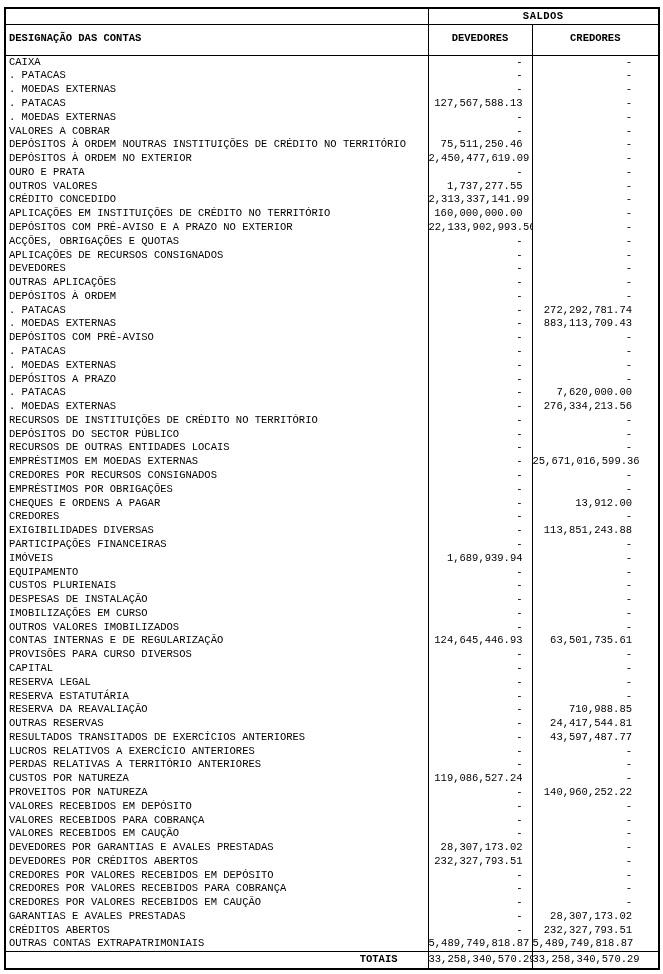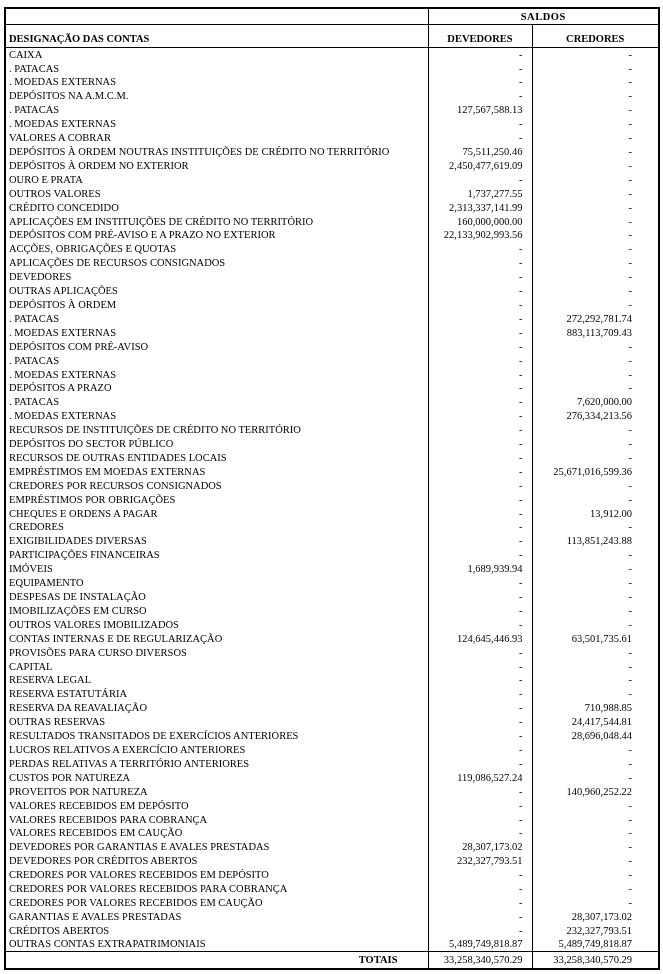--- a/index.html
+++ b/index.html
@@ -7,21 +7,21 @@
     padding: 0;
     background: #ffffff;
   }
   .page {
     width: 663px;
     height: 974px;
     box-sizing: border-box;
     padding: 7px 3px 4px 4px;
     background: #ffffff;
     color: #000000;
-    font-family: Liberation Serif, serif;
+    font-family: Liberation Mono, monospace;
   }
   table.accounts {
     width: 100%;
     height: 100%;
     border-collapse: collapse;
     table-layout: fixed;
     border: 2px solid #000000;
   }
   th, td {
     font-size: 10.5px;
@@ -54,21 +54,21 @@
   }
   .saldos-cell {
     text-align: center;
     padding: 0;
     letter-spacing: 0.5px;
   }
   tr.head2 th {
     border-bottom: 1px solid #000000;
     height: 20px;
     vertical-align: bottom;
-    padding-bottom: 2px;
+    padding-bottom: 10px;
   }
   tr.head2 th.c-dev,
   tr.head2 th.c-cred {
     text-align: center;
     padding-right: 0;
   }
   tbody tr {
     height: 13.78px;
   }
   tbody td {
@@ -116,25 +116,20 @@
           <td class="c-name">. PATACAS</td>
           <td class="c-dev">-</td>
           <td class="c-cred">-</td>
         </tr>
         <tr>
           <td class="c-name">. MOEDAS EXTERNAS</td>
           <td class="c-dev">-</td>
           <td class="c-cred">-</td>
         </tr>
         <tr>
-          <td class="c-name">DEPÓSITOS NA A.M.C.M.</td>
-          <td class="c-dev">-</td>
-          <td class="c-cred">-</td>
-        </tr>
-        <tr>
           <td class="c-name">. PATACAS</td>
           <td class="c-dev">127,567,588.13</td>
           <td class="c-cred">-</td>
         </tr>
         <tr>
           <td class="c-name">. MOEDAS EXTERNAS</td>
           <td class="c-dev">-</td>
           <td class="c-cred">-</td>
         </tr>
         <tr>
@@ -292,20 +287,25 @@
           <td class="c-dev">-</td>
           <td class="c-cred">-</td>
         </tr>
         <tr>
           <td class="c-name">IMÓVEIS</td>
           <td class="c-dev">1,689,939.94</td>
           <td class="c-cred">-</td>
         </tr>
         <tr>
           <td class="c-name">EQUIPAMENTO</td>
+          <td class="c-dev">-</td>
+          <td class="c-cred">-</td>
+        </tr>
+        <tr>
+          <td class="c-name">CUSTOS PLURIENAIS</td>
           <td class="c-dev">-</td>
           <td class="c-cred">-</td>
         </tr>
         <tr>
           <td class="c-name">DESPESAS DE INSTALAÇÃO</td>
           <td class="c-dev">-</td>
           <td class="c-cred">-</td>
         </tr>
         <tr>
           <td class="c-name">IMOBILIZAÇÕES EM CURSO</td>
@@ -348,21 +348,21 @@
           <td class="c-cred">710,988.85</td>
         </tr>
         <tr>
           <td class="c-name">OUTRAS RESERVAS</td>
           <td class="c-dev">-</td>
           <td class="c-cred">24,417,544.81</td>
         </tr>
         <tr>
           <td class="c-name">RESULTADOS TRANSITADOS DE EXERCÍCIOS ANTERIORES</td>
           <td class="c-dev">-</td>
-          <td class="c-cred">28,696,048.44</td>
+          <td class="c-cred">43,597,487.77</td>
         </tr>
         <tr>
           <td class="c-name">LUCROS RELATIVOS A EXERCÍCIO ANTERIORES</td>
           <td class="c-dev">-</td>
           <td class="c-cred">-</td>
         </tr>
         <tr>
           <td class="c-name">PERDAS RELATIVAS A TERRITÓRIO ANTERIORES</td>
           <td class="c-dev">-</td>
           <td class="c-cred">-</td>

